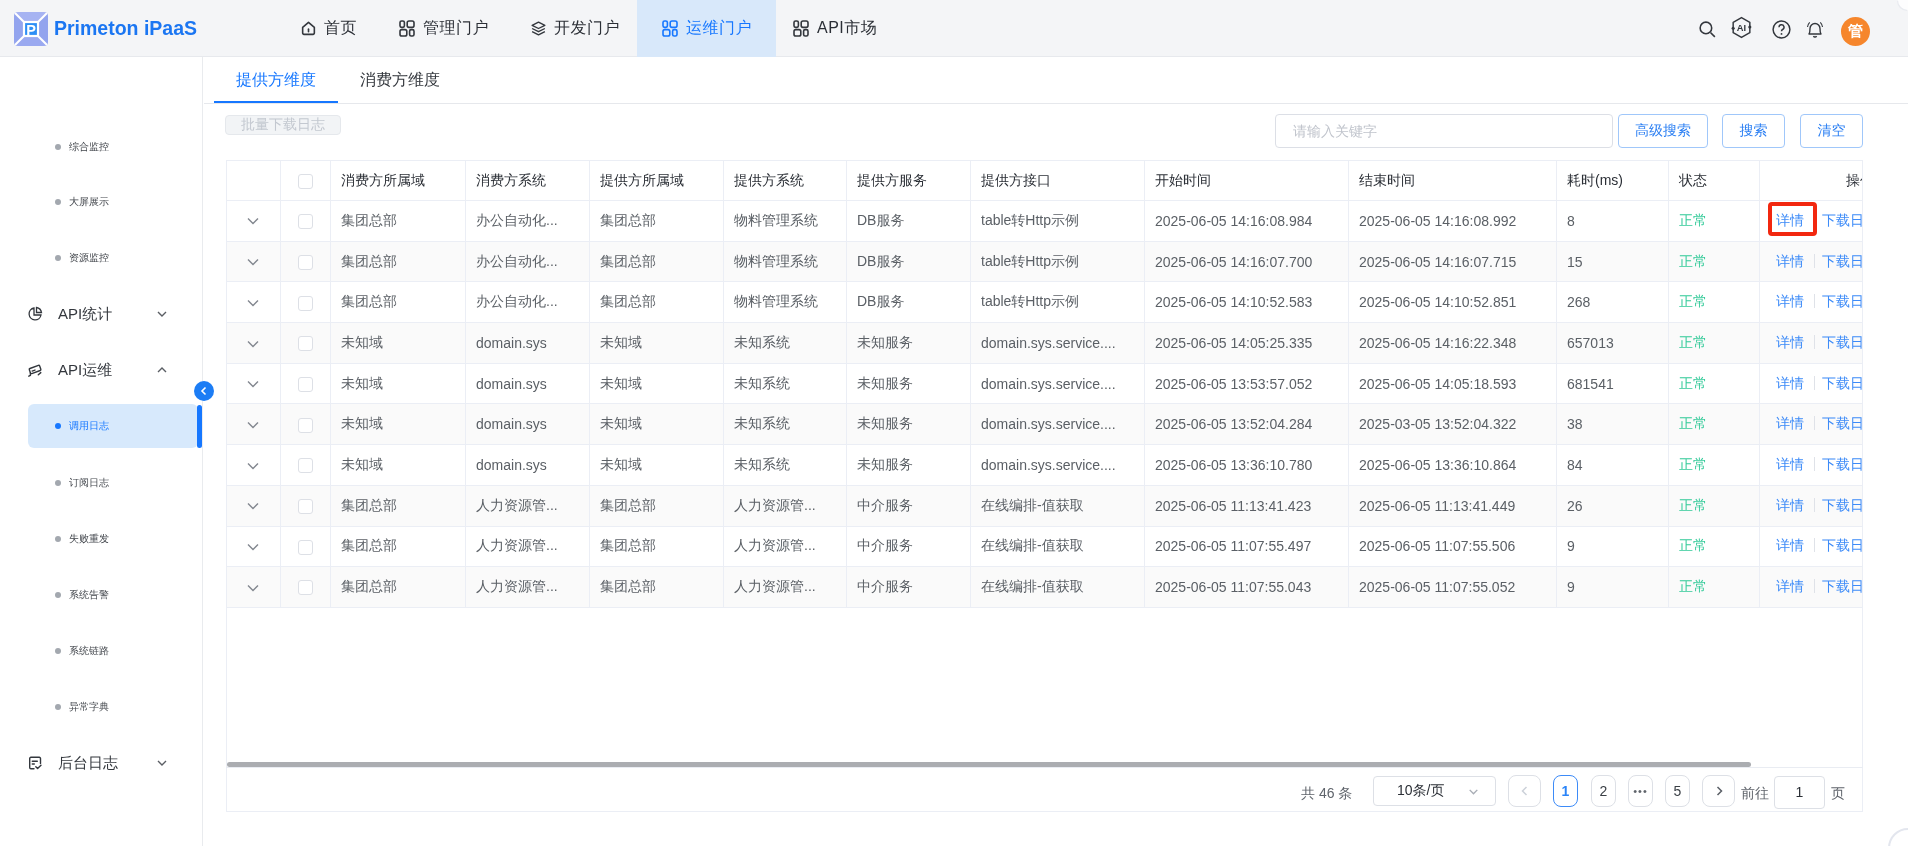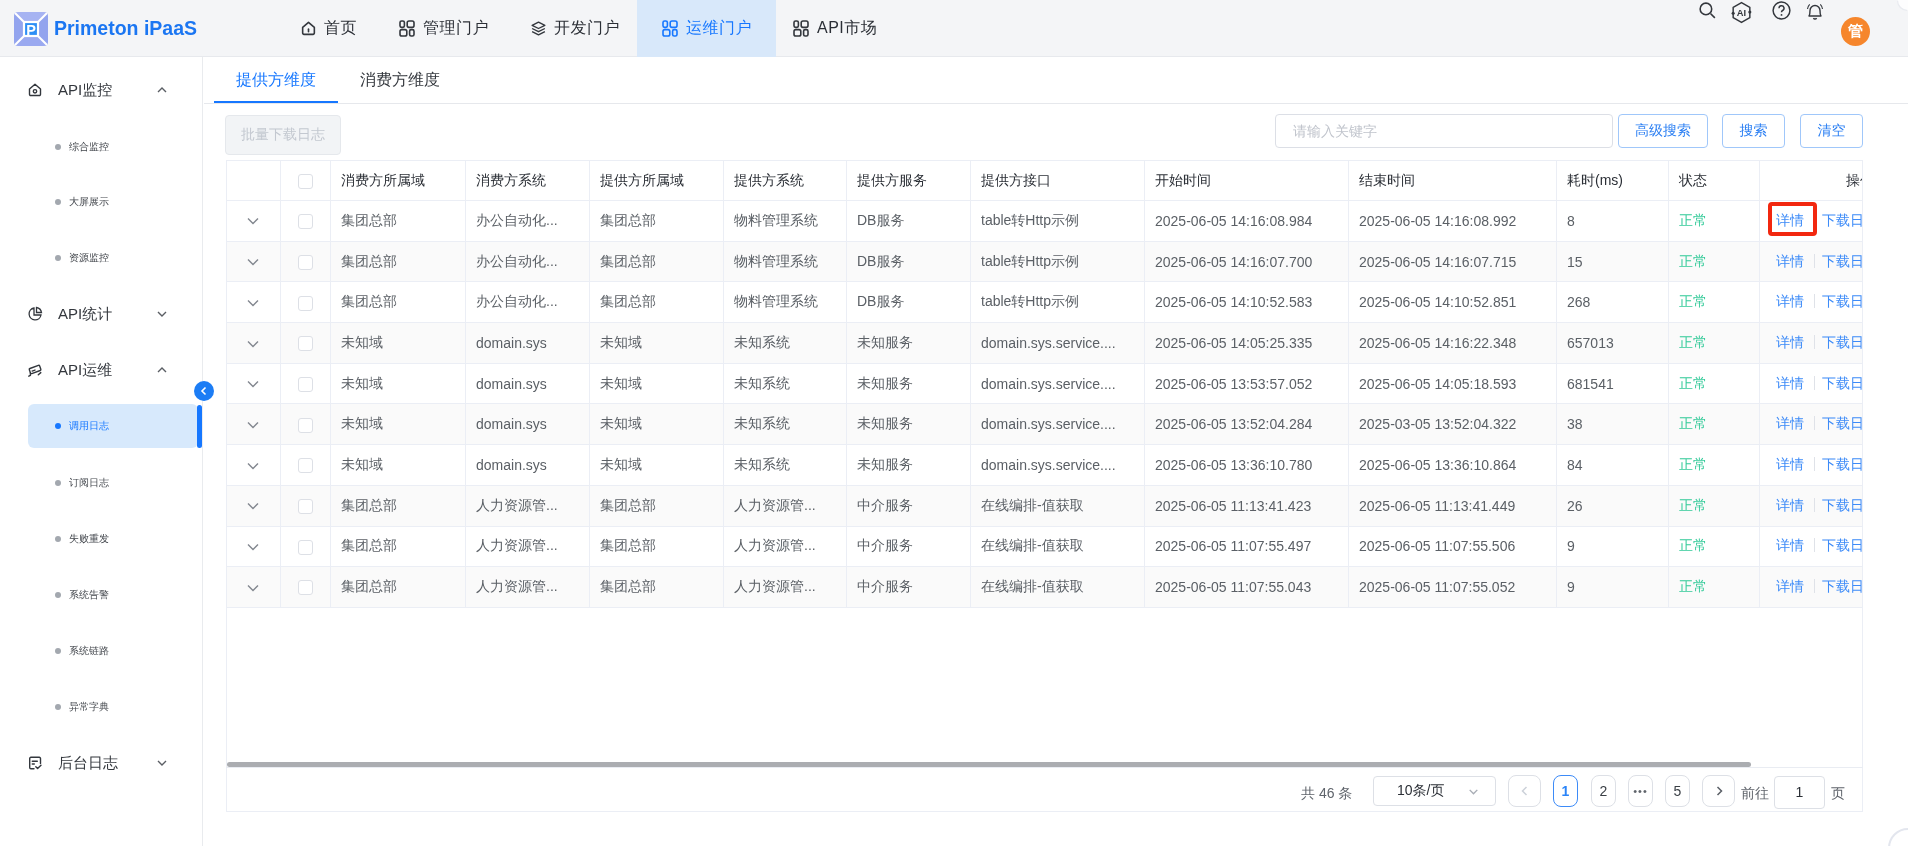--- a/index.html
+++ b/index.html
@@ -10,21 +10,21 @@
 
 #header { position:absolute; left:0; top:0; width:1908px; height:57px;
   background:#f4f5f7; border-bottom:1px solid #e7e9ed; z-index:10; }
 .brand { position:absolute; left:54px; top:0; height:57px; line-height:57px;
   font-size:19.5px; font-weight:bold; color:#1b76f2; }
 .navitem { position:absolute; top:0; height:57px; display:flex; align-items:center;
   font-size:16px; color:#2b2f36; letter-spacing:0.5px; }
 .navitem svg { margin-right:7px; }
 #navactive { position:absolute; left:637px; top:0; width:139px; height:57px;
   background:#d8e8fa; }
-.hicon { position:absolute; top:0; height:40px; display:flex; align-items:flex-start; }
+.hicon { position:absolute; top:0; height:40px; display:flex; align-items:flex-end; }
 
 
 #sidebar { position:absolute; left:0; top:57px; width:203px; height:789px;
   background:#fff; border-right:1px solid #e9ebee; }
 .m1 { position:absolute; left:0; width:203px; height:40px; display:flex; align-items:center; }
 .m1 .mi { position:absolute; left:27px; width:16px; height:16px; }
 .m1 .mt { position:absolute; left:58px; font-size:15px; color:#33373d; }
 .m1 .mc { position:absolute; left:156px; width:12px; height:12px; }
 .m2 { position:absolute; left:0; width:203px; height:40px; }
 .m2 .dot { position:absolute; left:55px; top:17px; width:6px; height:6px; border-radius:50%; background:#a3a8af; }
@@ -37,21 +37,21 @@
   border-radius:50%; background:#1c7df5; z-index:4; display:flex; align-items:center; justify-content:center; }
 
 
 #main { position:absolute; left:204px; top:57px; width:1704px; height:789px; background:#fff;padding-left:24px; }
 .tabtxt { position:absolute; top:0; height:46px; line-height:46px; font-size:16px; }
 #tabline { position:absolute; left:10px; top:44px; width:124px; height:3px; background:#1677ff; }
 #tabborder { position:absolute; left:0; top:46px; width:1704px; height:1px; background:#e6e8ec; }
 
 .btn { position:absolute; display:flex; align-items:center; justify-content:center;
   font-size:14px; border-radius:4px; }
-#btndl { left:21px; top:58px; width:116px; height:40px; background:#f2f4f6;
+#btndl { left:21px; top:58px; width:116px; height:20px; background:#f2f4f6;
   border:1px solid #e5e8ec; color:#c3c8d0; }
 #kwinput { position:absolute; left:1071px; top:57px; width:338px; height:34px;
   border:1px solid #dcdfe6; border-radius:4px; background:#fff;
   line-height:32px; padding-left:17px; font-size:14px; color:#c0c4cc; }
 .bluebtn { background:#fff; border:1px solid #a0c7fa; color:#2b7ff3; }
 
 
 #tablewrap { position:absolute; left:22px; top:103px; width:1637px; height:652px;
   overflow:hidden; border:1px solid #ebeef5; }
 table { border-collapse:separate; border-spacing:0; table-layout:fixed; width:1733px; }
@@ -180,30 +180,20 @@
   <div class="abs" style="left:1841px;top:16.5px;width:29px;height:29px;border-radius:50%;background:#f6862c;
        display:flex;align-items:center;justify-content:center;color:#fff;font-size:15px;font-weight:bold">管</div>
   <div class="abs" style="left:1898px;top:0;width:10px;height:10px;background:#fdfdfe;
        border-bottom-left-radius:10px;box-shadow:-1px 1px 0 #e9ebf0"></div>
 </div>
 
 <div id="sidebar">
   <div id="activepill"></div>
   <div id="activebar"></div>
 
-  <div class="m1" style="top:13px">
-    <svg class="mi" viewBox="0 0 16 16" fill="none" stroke="#33373d" stroke-width="1.4" stroke-linejoin="round">
-      <path d="M2.5 7 L8 2.2 L13.5 7 L13.5 12.3 a1.2 1.2 0 0 1 -1.2 1.2 L3.7 13.5 a1.2 1.2 0 0 1 -1.2 -1.2 Z"></path>
-      <circle cx="8" cy="9.3" r="1.7"></circle>
-    </svg>
-    <span class="mt">API监控</span>
-    <svg class="mc" viewBox="0 0 12 12" fill="none" stroke="#5a5e64" stroke-width="1.4">
-      <path d="M2 8 L6 4 L10 8"></path>
-    </svg>
-  </div>
   <div class="m2" style="top:69.5px">
       <span class="dot"></span>
       <span class="mt">综合监控</span>
     </div>
   <div class="m2" style="top:125px">
       <span class="dot"></span>
       <span class="mt">大屏展示</span>
     </div>
   <div class="m2" style="top:181px">
       <span class="dot"></span>

